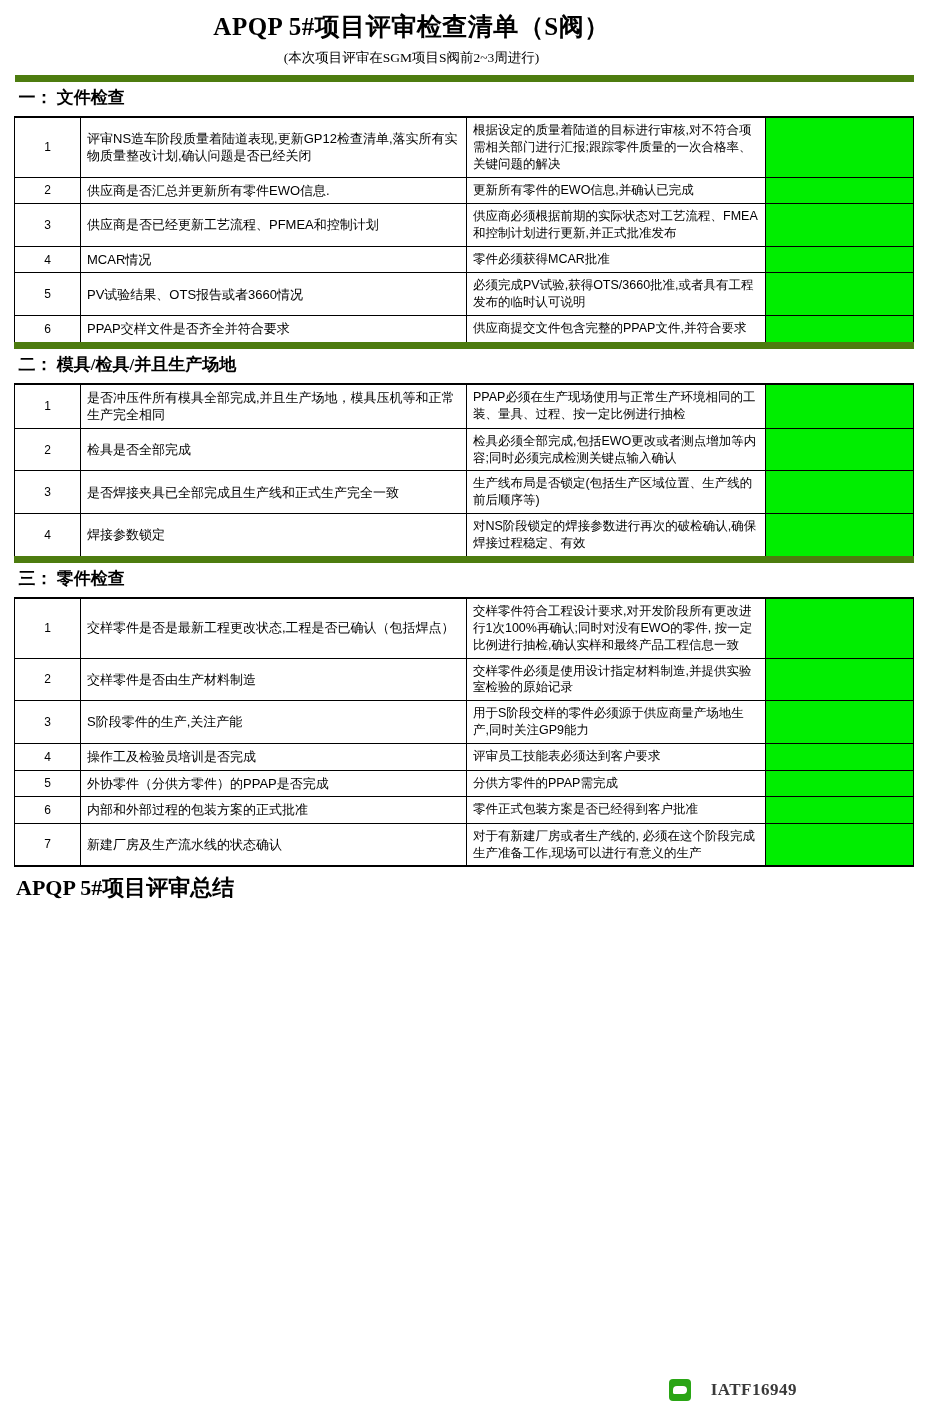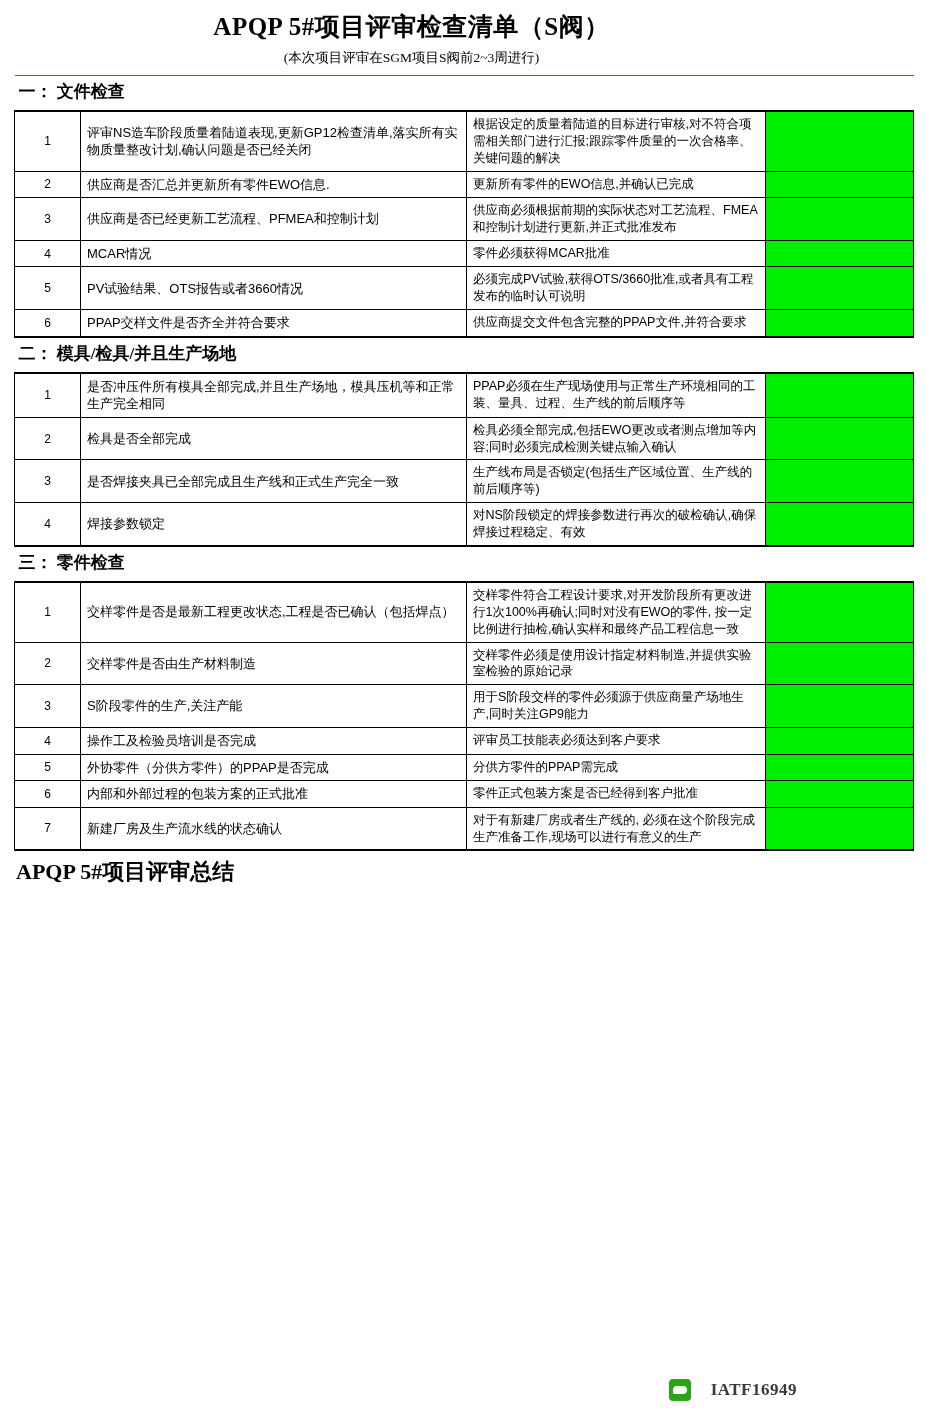--- a/index.html
+++ b/index.html
@@ -56,21 +56,21 @@
     text-align:center;
     font-family:"Liberation Serif","DejaVu Serif",serif;
     font-weight:bold;
     font-size:17px;
     padding:6px 0 8px 0;
     letter-spacing:1px;
   }
   tr.section td{
     border-left:none;
     border-right:none;
-    border-top:1px solid #4d7c0f;
+    border-top:7px solid #4d7c0f;
     border-bottom:2px solid #000;
     font-family:"Liberation Serif","DejaVu Serif",serif;
     font-weight:bold;
     font-size:17px;
     padding:5px 4px 6px 4px;
   }
   td.num{
     text-align:center;
     font-size:12px;
   }
@@ -181,21 +181,21 @@
         <td class="req">供应商提交文件包含完整的PPAP文件,并符合要求</td>
         <td class="status" style="background: rgb(0, 238, 0);"></td>
       </tr>
 
       <tr class="section">
         <td colspan="4">二：  模具/检具/并且生产场地</td>
       </tr>
       <tr>
         <td class="num">1</td>
         <td class="item">是否冲压件所有模具全部完成,并且生产场地，模具压机等和正常生产完全相同</td>
-        <td class="req">PPAP必须在生产现场使用与正常生产环境相同的工装、量具、过程、生产线的前后顺序等</td>
+        <td class="req">PPAP必须在生产现场使用与正常生产环境相同的工装、量具、过程、按一定比例进行抽检</td>
         <td class="status" style="background: rgb(0, 238, 0);"></td>
       </tr>
       <tr>
         <td class="num">2</td>
         <td class="item">检具是否全部完成</td>
         <td class="req">检具必须全部完成,包括EWO更改或者测点增加等内容;同时必须完成检测关键点输入确认</td>
         <td class="status" style="background: rgb(0, 238, 0);"></td>
       </tr>
       <tr>
         <td class="num">3</td>

